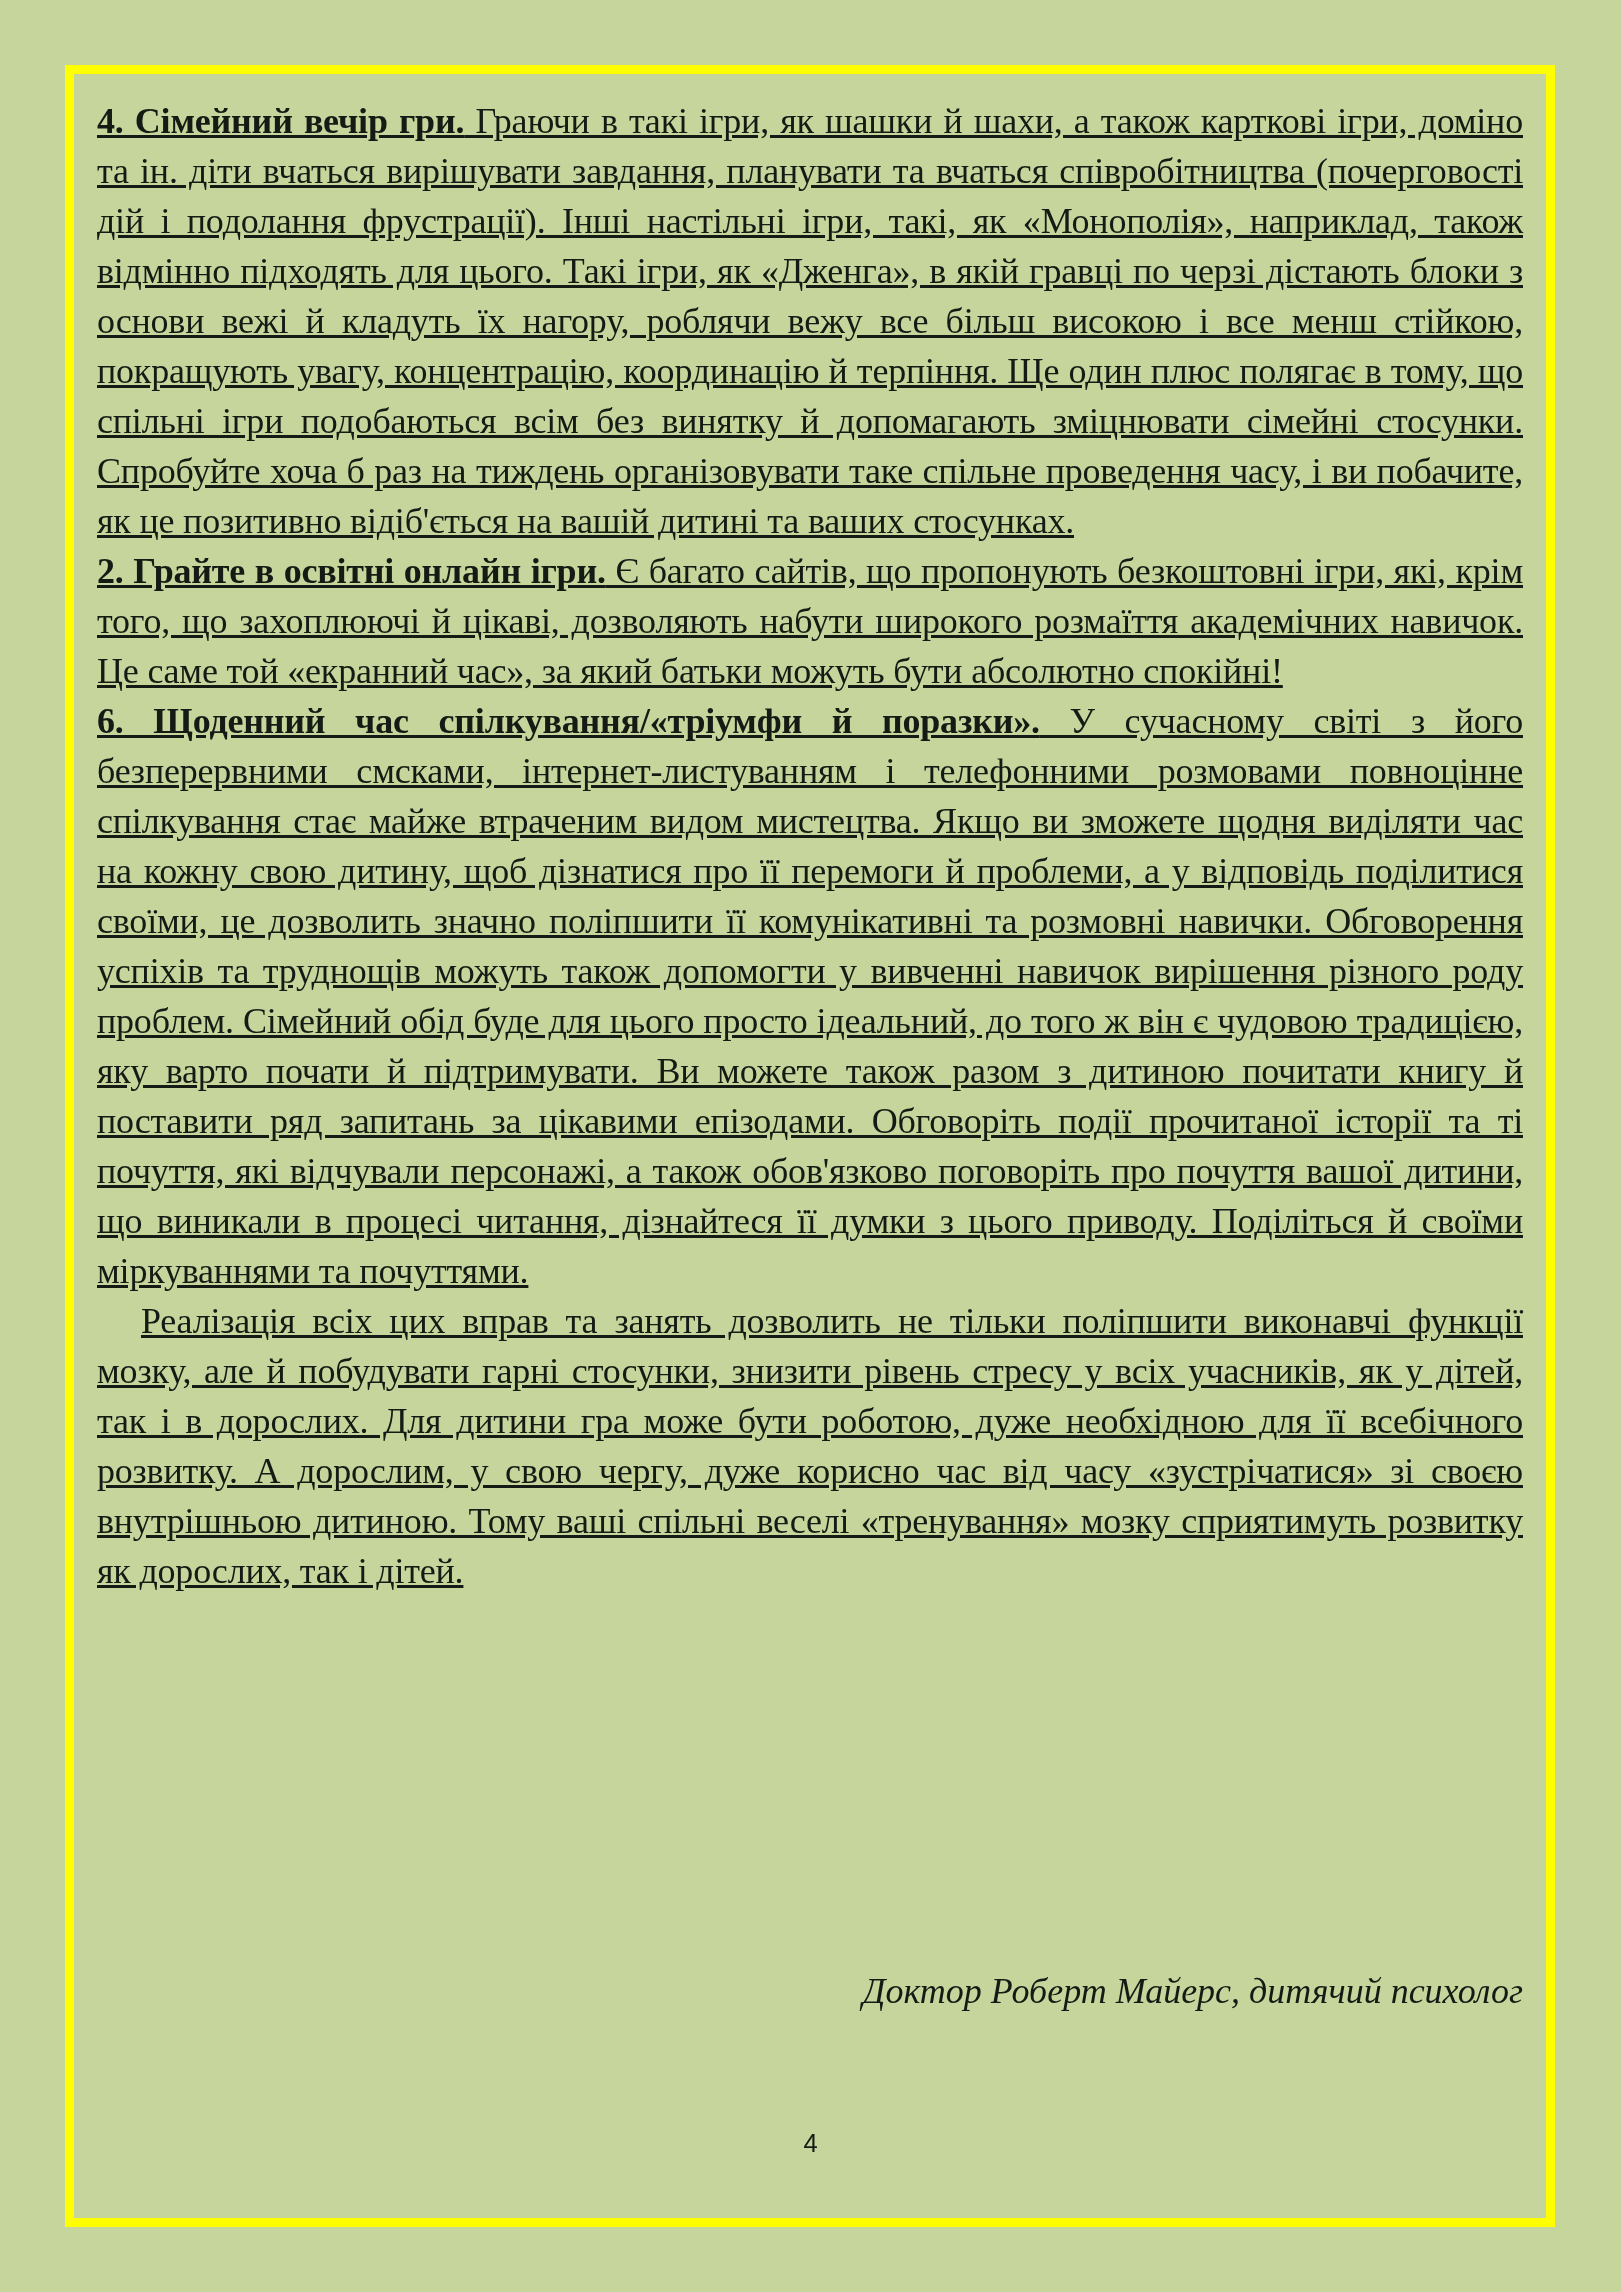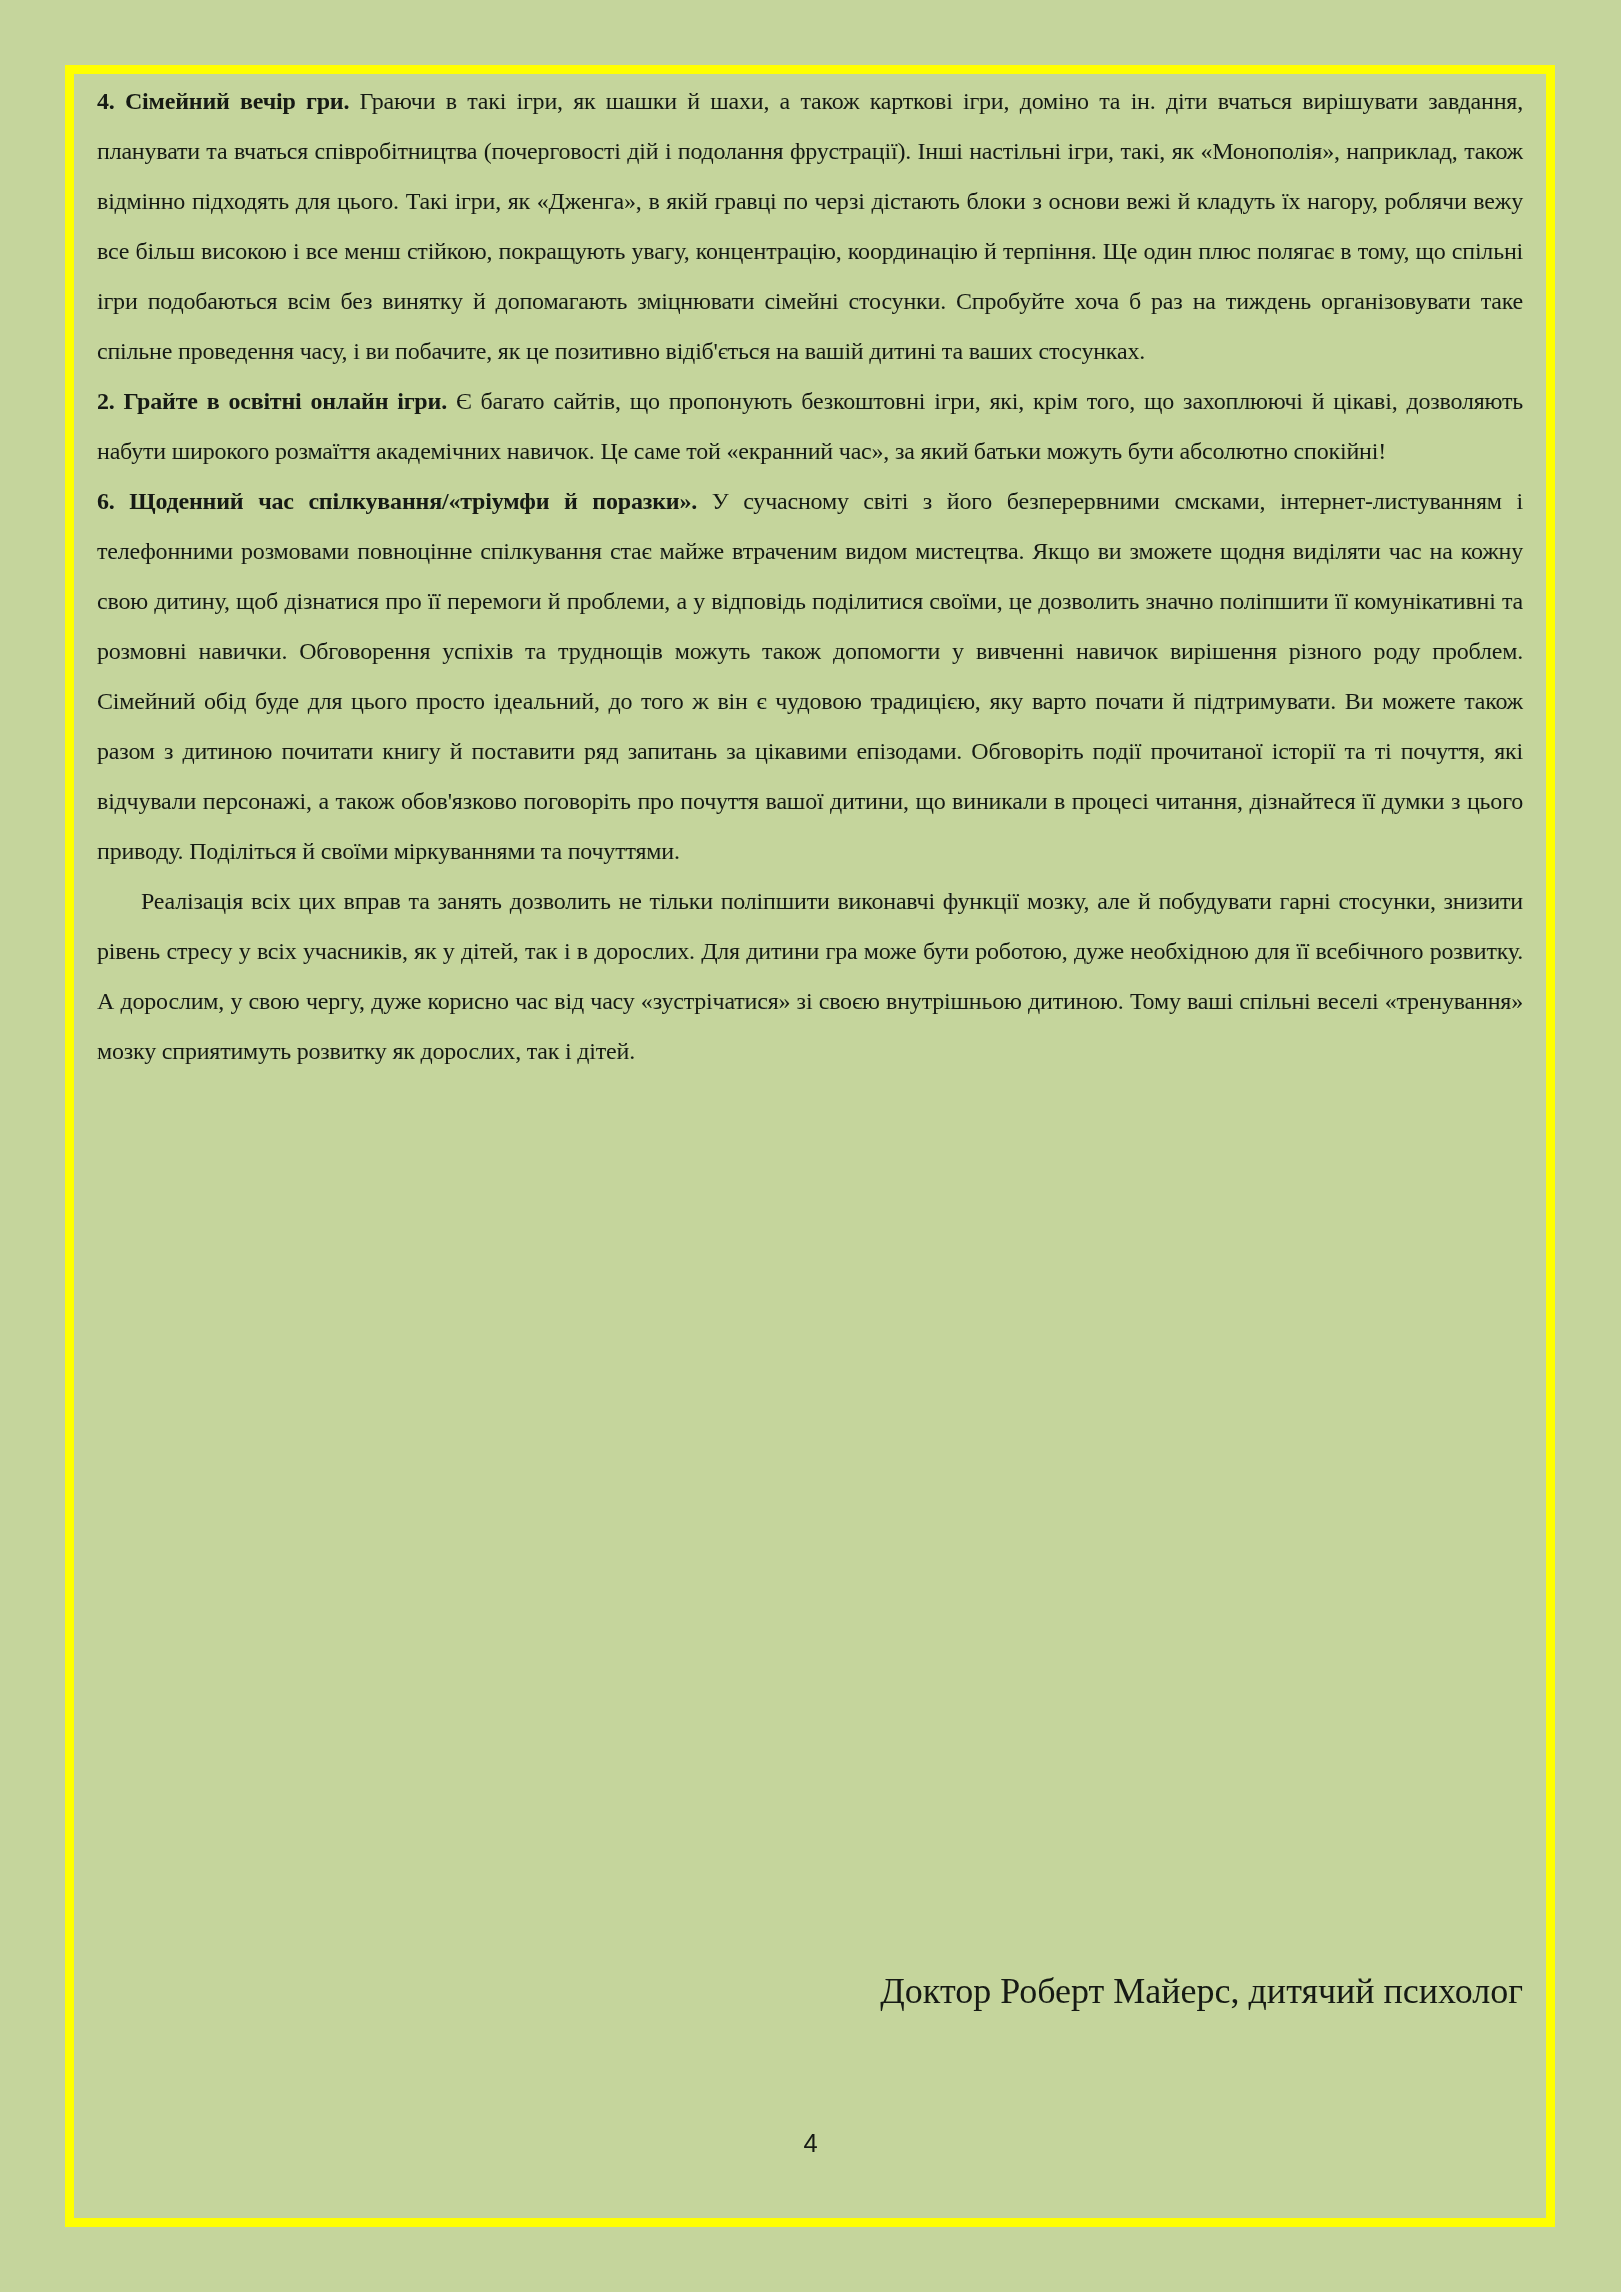--- a/index.html
+++ b/index.html
@@ -13,33 +13,35 @@
   }
   .frame {
     position:absolute;
     left:65px; top:65px;
     width:1472px; height:2144px;
     border:9.8px solid #ffff00;
     background:#c5d59c;
   }
   .content {
     position:absolute;
-    left:97px; top:76px;
+    left:97px; top:96px;
     width:1426px;
-    font-size:24px;
+    font-size:36px;
     line-height:50px;
     text-align:justify;
     letter-spacing:-0.2px;
+    text-decoration:underline;
   }
   .content p { margin:0; }
   .content b { font-weight:bold; }
   .indent { text-indent:44px; }
   .signature {
     position:absolute;
     right:98px; top:1970px;
+    font-style:italic;
     font-size:36px;
     text-align:right;
   }
   .page-number {
     position:absolute;
     left:0; width:1621px;
     top:2129px;
     text-align:center;
     font-family:"Liberation Sans", "DejaVu Sans", sans-serif;
     font-size:25.5px;

